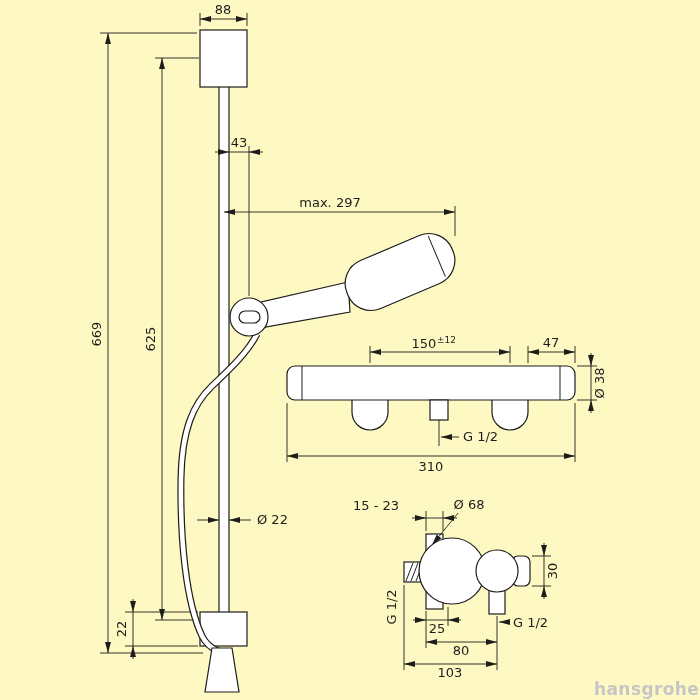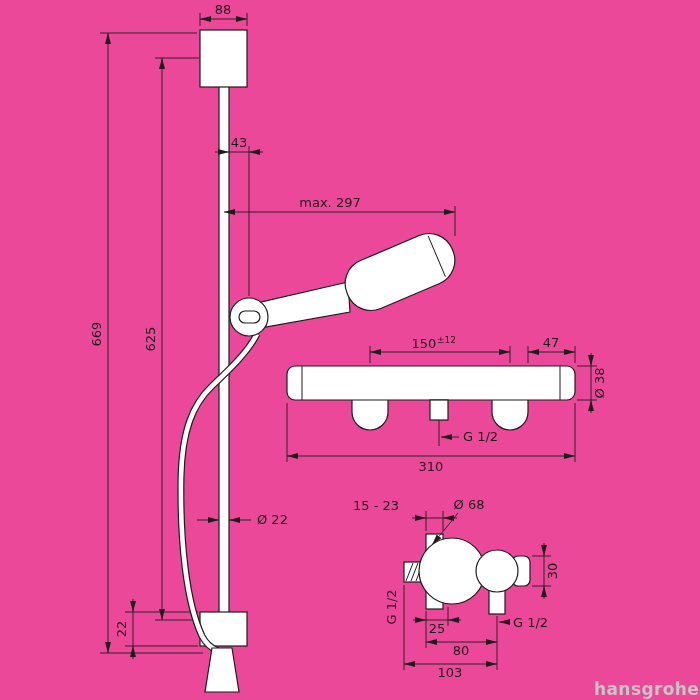--- a/index.html
+++ b/index.html
@@ -1,16 +1,16 @@
 <!DOCTYPE html>
 <html><head>
 <meta charset="utf-8">
 <style>
   html,body{margin:0;padding:0;background:#ffffff;}
-  .stage{width:700px;height:700px;position:relative;background:#ec4899;overflow:hidden;}
+  .stage{width:700px;height:700px;position:relative;background:#fef9c3;overflow:hidden;}
   svg{display:block;}
   .ln{stroke:#1d1d1b;stroke-width:1;fill:none;}
   .dim{stroke:#1d1d1b;stroke-width:0.9;fill:none;}
   .shape{stroke:#1d1d1b;stroke-width:1.2;fill:#ffffff;}
   .hoseOuter{stroke:#1d1d1b;stroke-width:7;fill:none;}
   .hoseInner{stroke:#ffffff;stroke-width:4.6;fill:none;}
   text{font-family:"DejaVu Sans","Liberation Sans",sans-serif;font-size:13px;fill:#1d1d1b;}
   text.sup{font-size:9px;}
   text.wm{font-size:17px;font-weight:600;fill:#c6c6c6;letter-spacing:.4px;}
 </style>

